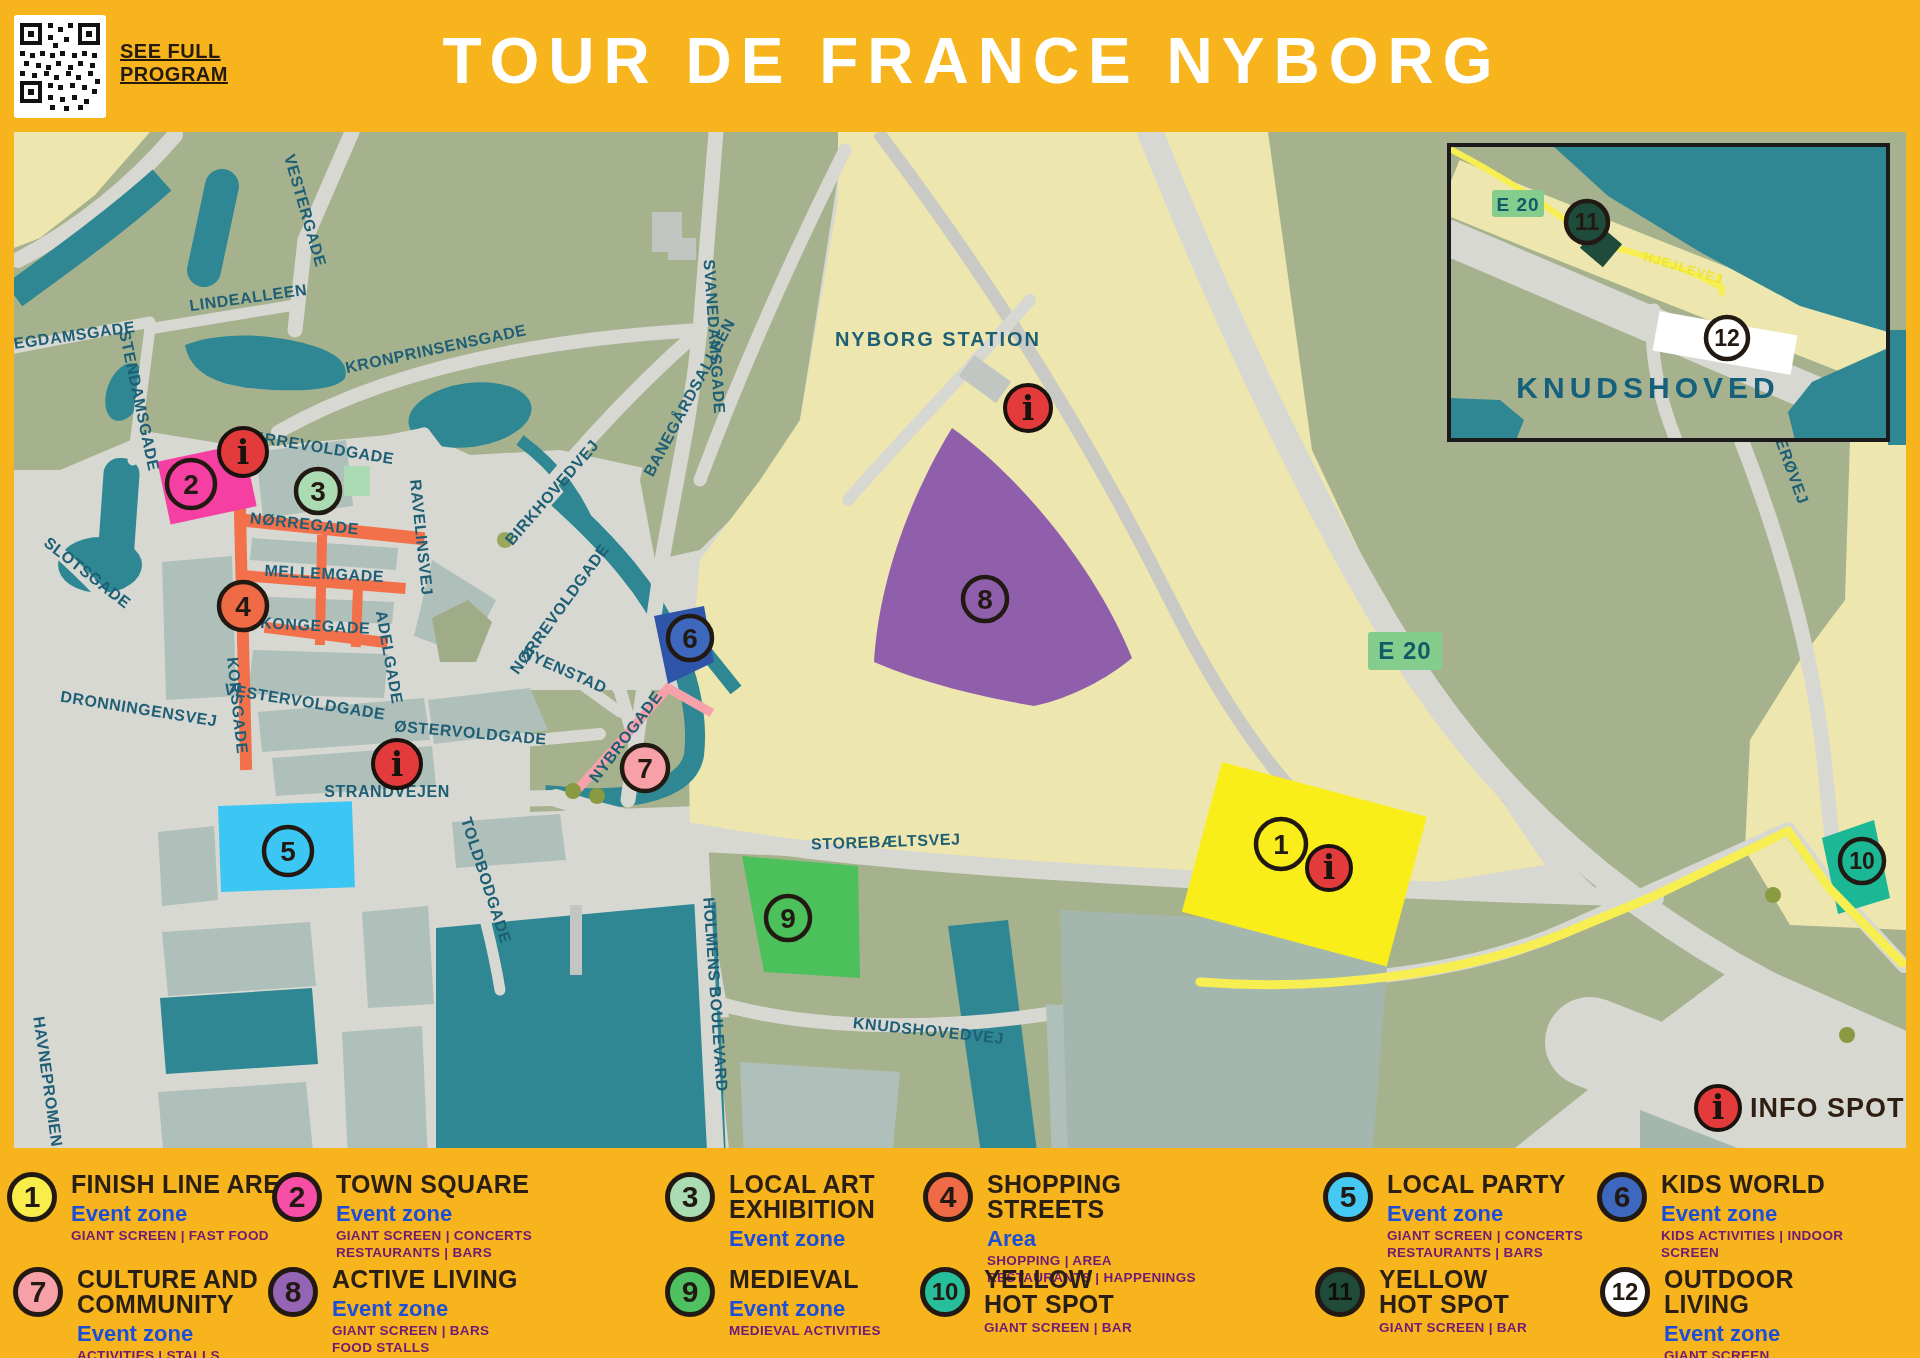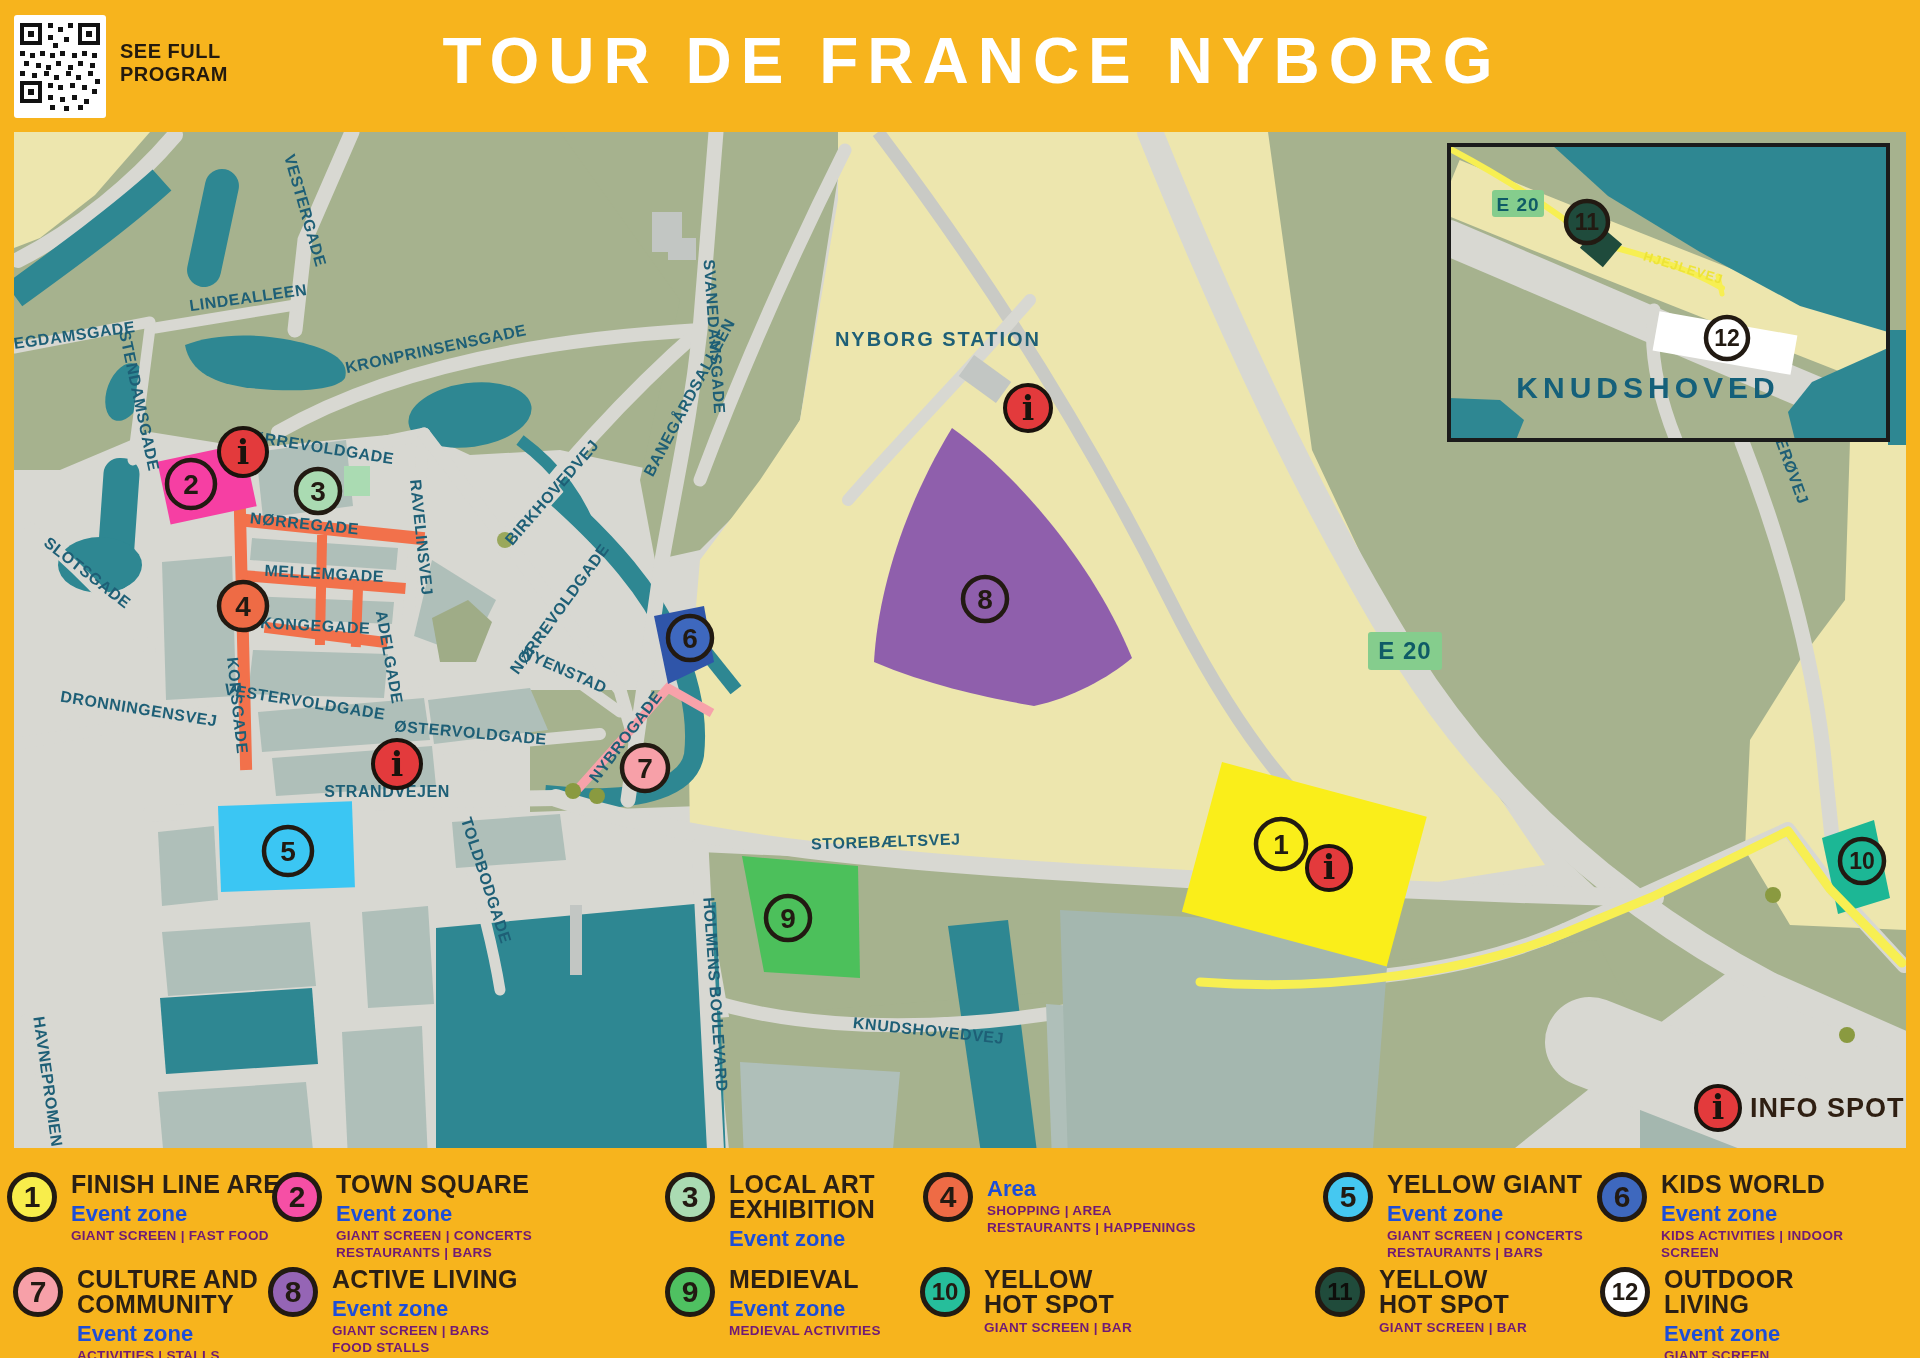--- a/index.html
+++ b/index.html
@@ -3,21 +3,21 @@
 <meta charset="utf-8">
 <style>
   html,body{margin:0;padding:0;}
   body{width:1920px;height:1358px;background:#F7B41D;position:relative;overflow:hidden;
        font-family:"Liberation Sans",sans-serif;}
   
   #header{position:absolute;left:0;top:0;width:1920px;height:132px;}
   #qr{position:absolute;left:14px;top:15px;width:92px;height:103px;background:#fff;border-radius:3px;}
   #qr svg{position:absolute;left:6px;top:8px;}
   #qr-label{position:absolute;left:120px;top:40px;width:190px;font-size:20px;font-weight:800;
-            color:#241A0E;line-height:1.15;letter-spacing:.5px;}
+            color:#241A0E;line-height:1.15;letter-spacing:.5px;text-decoration:underline;}
   #title{position:absolute;left:12px;top:24px;width:100%;text-align:center;color:#fff;
          font-size:64px;font-weight:800;letter-spacing:9px;}
   
   #map{position:absolute;left:14px;top:132px;width:1892px;height:1016px;background:#D8D8D2;}
   .land{fill:#A6B28E;}
   .land2{fill:#9FAC87;}
   .beige{fill:#EDE6AE;}
   .water{fill:#2E8792;}
   .waterln{stroke:#2E8792;fill:none;}
   .block{fill:#AFBFB9;}
@@ -402,29 +402,31 @@
       <div class="lg-circle" data-bind="legend.items.2.num" style="background: rgb(170, 219, 178);">3</div>
       <div class="lg-text">
         <div class="lg-title" data-bind="legend.items.2.title">LOCAL ART
 EXHIBITION</div>
         <div class="lg-sub" data-bind="legend.items.2.subtitle">Event zone</div>
       </div>
     </div>
   <div class="lg-item" style="left:923px;top:1172px;">
       <div class="lg-circle" data-bind="legend.items.3.num" style="background: rgb(238, 107, 69);">4</div>
       <div class="lg-text">
+        <div class="lg-title" data-bind="legend.items.3.title">SHOPPING
+STREETS</div>
         <div class="lg-sub" data-bind="legend.items.3.subtitle">Area</div>
         <div class="lg-det" data-bind="legend.items.3.details">SHOPPING | AREA
 RESTAURANTS | HAPPENINGS</div>
       </div>
     </div>
   <div class="lg-item" style="left:1323px;top:1172px;">
       <div class="lg-circle" data-bind="legend.items.4.num" style="background: rgb(69, 200, 241);">5</div>
       <div class="lg-text">
-        <div class="lg-title" data-bind="legend.items.4.title">YELLOW GIANT</div>
+        <div class="lg-title" data-bind="legend.items.4.title">LOCAL PARTY</div>
         <div class="lg-sub" data-bind="legend.items.4.subtitle">Event zone</div>
         <div class="lg-det" data-bind="legend.items.4.details">GIANT SCREEN | CONCERTS
 RESTAURANTS | BARS</div>
       </div>
     </div>
   <div class="lg-item" style="left:1597px;top:1172px;">
       <div class="lg-circle" data-bind="legend.items.5.num" style="background: rgb(62, 104, 190);">6</div>
       <div class="lg-text">
         <div class="lg-title" data-bind="legend.items.5.title">KIDS WORLD</div>
         <div class="lg-sub" data-bind="legend.items.5.subtitle">Event zone</div>

